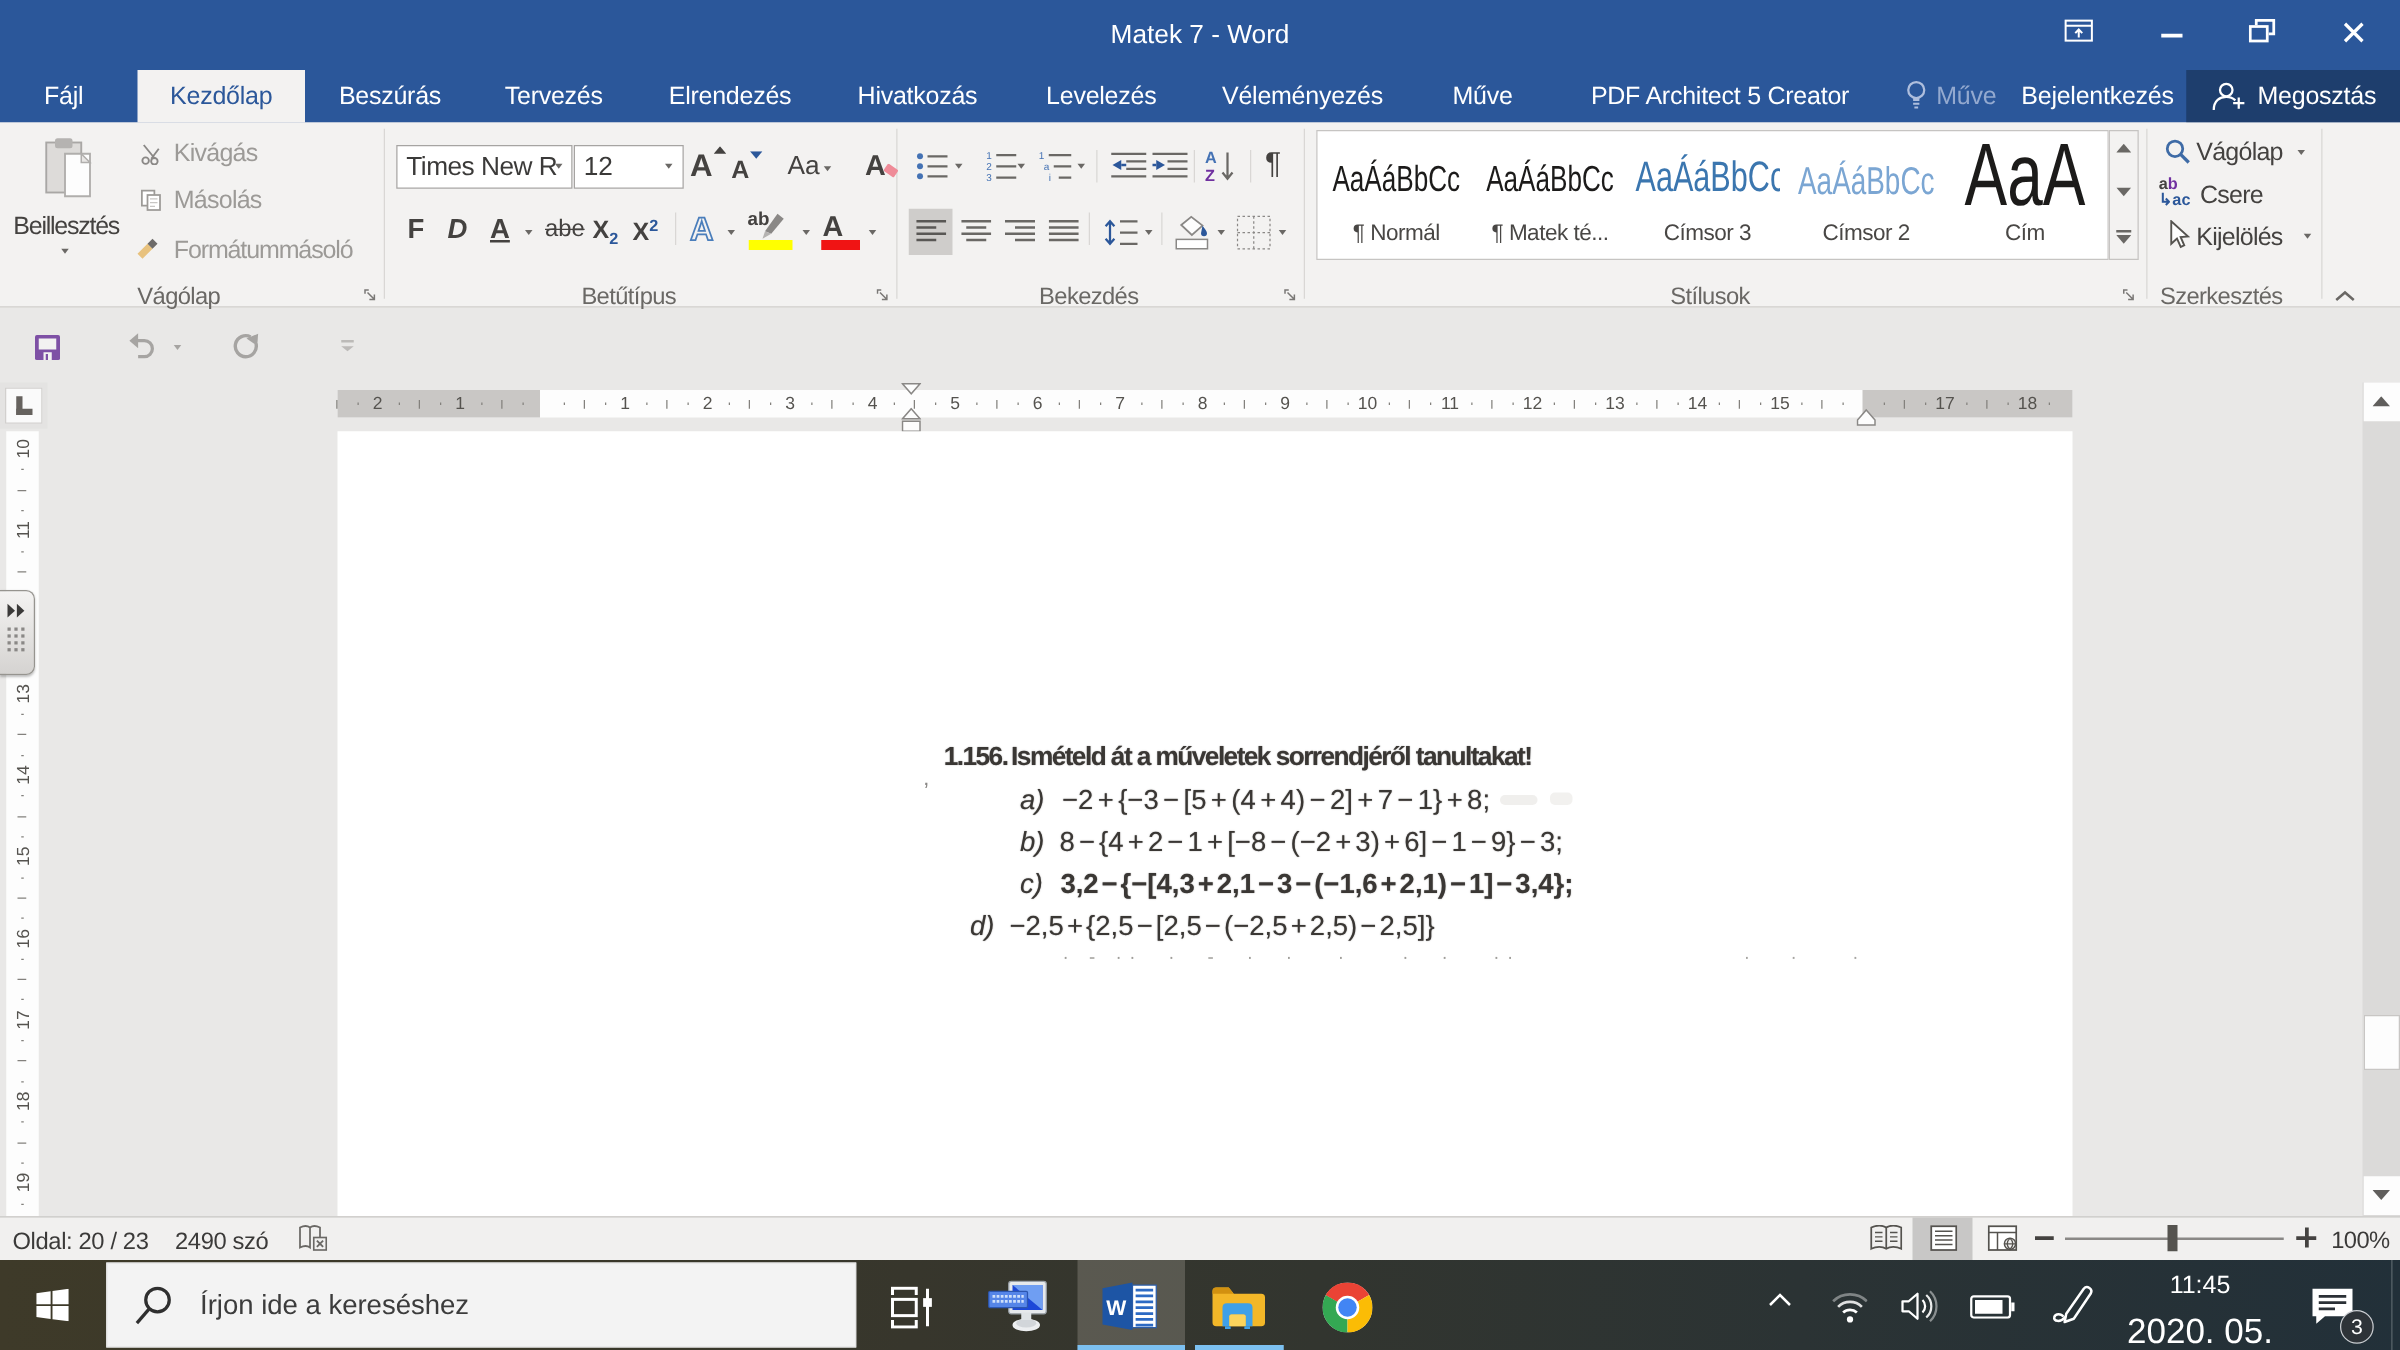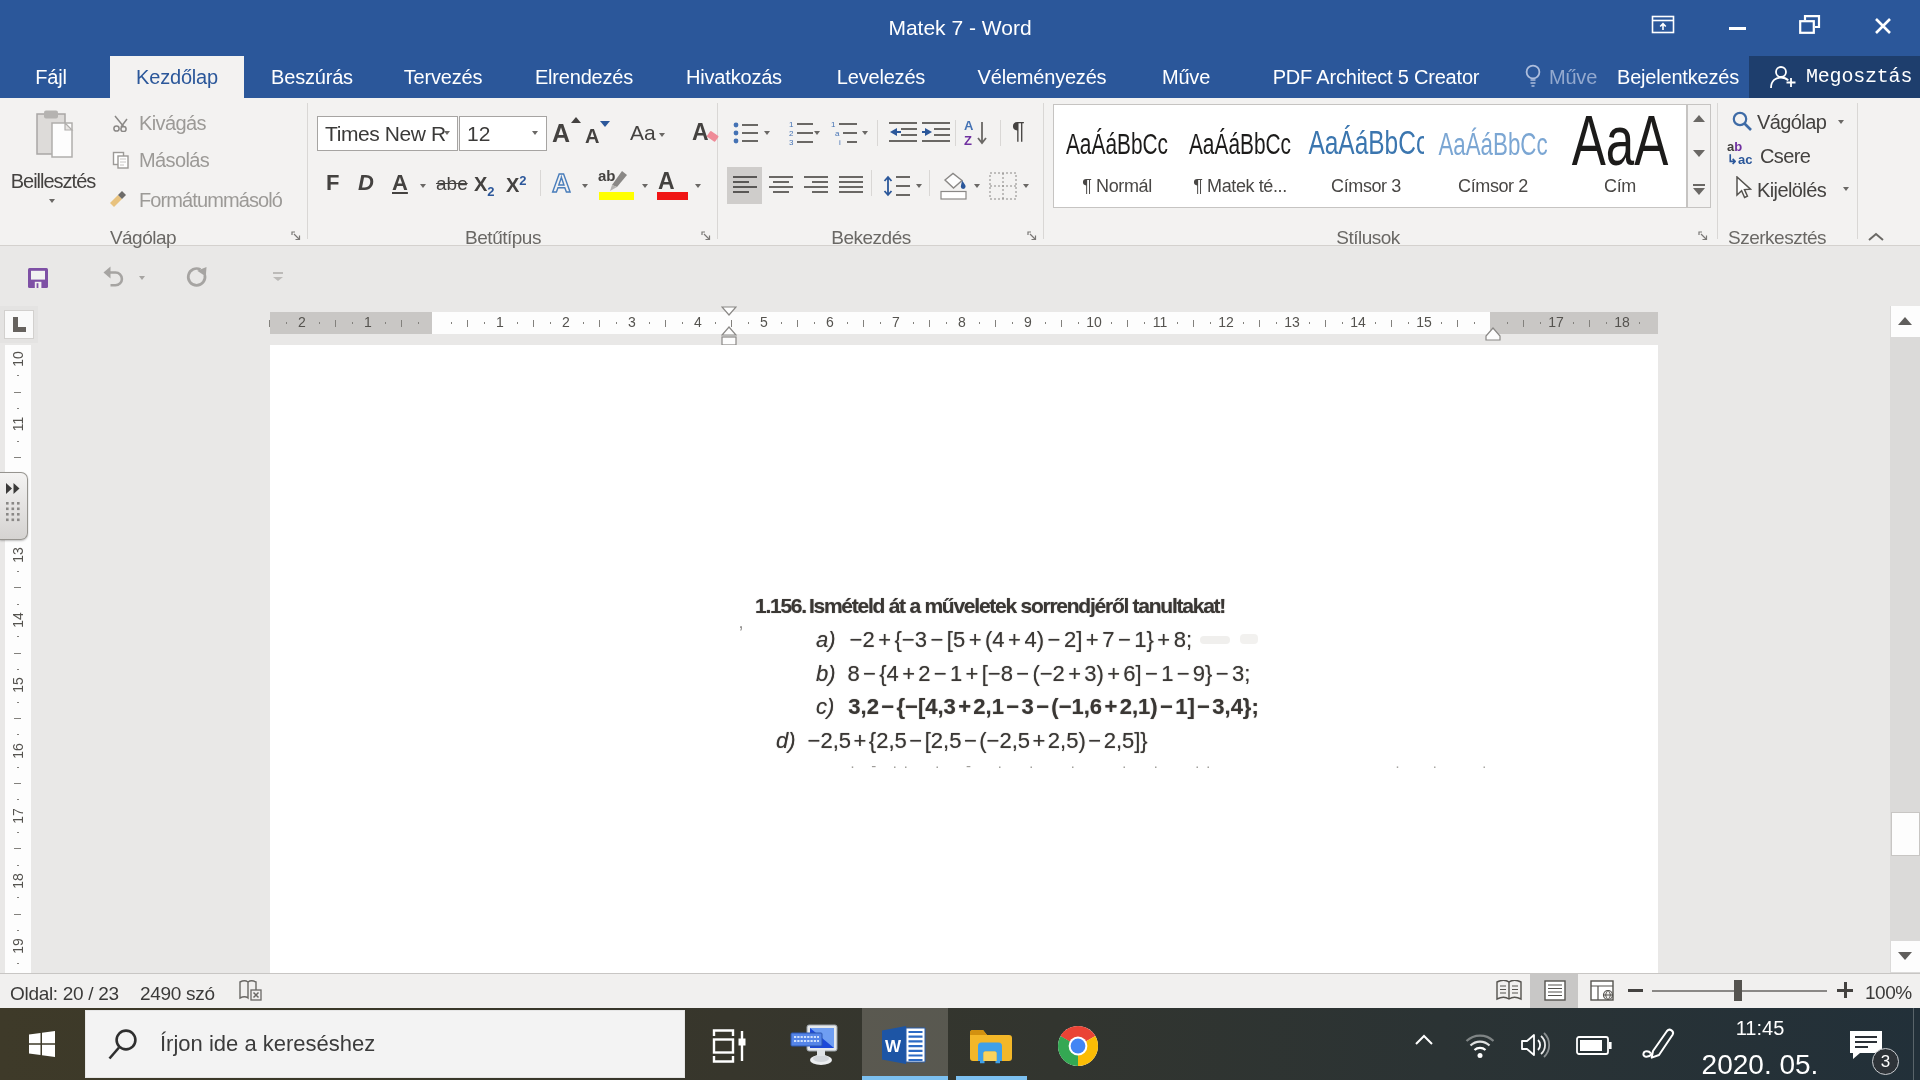--- a/index.html
+++ b/index.html
@@ -53,21 +53,21 @@
  <path d="M6.5 17 h5 M6.5 20 h5 M7.5 23 h3" stroke="#aebedd" stroke-width="1.6"></path>
 </svg>
 <div class="tab" style="left:1573px;color:#93a9cf;">Műve</div>
 <div class="tab" style="left:1678px;">Bejelentkezés</div>
 <div class="a" style="left:1749px;top:56px;width:171px;height:42px;background:#1e3e6d;"></div>
 <svg class="a" style="left:1768px;top:64px;" width="30" height="26" viewBox="0 0 30 26">
  <circle cx="13" cy="8" r="5" fill="none" stroke="#fff" stroke-width="1.8"></circle>
  <path d="M3 24 C3 16.5 8 13.5 13 13.5 C16 13.5 18.5 14.5 20.3 16.3" fill="none" stroke="#fff" stroke-width="1.8"></path>
  <path d="M23 14 v9 M18.5 18.5 h9" stroke="#fff" stroke-width="1.8"></path>
 </svg>
-<div class="tab" style="left:1856px;transform:none;left:1806px;font-family:Liberation Mono, monospace;">Megosztás</div>
+<div class="tab" style="left:1856px;transform:none;left:1806px;">Megosztás</div>
 
 <div class="a" style="left:0;top:98px;width:1920px;height:147px;background:#f3f2f1;"></div>
 <div class="a" style="left:0;top:245px;width:1920px;height:1px;background:#d4d1ce;"></div>
 <div class="sep" style="left:307px;"></div>
 <div class="sep" style="left:717px;"></div>
 <div class="sep" style="left:1043px;"></div>
 <div class="sep" style="left:1717px;"></div>
 <div class="sep" style="left:1857px;"></div>
 <div class="glab" style="left:143px;">Vágólap</div>
 <div class="glab" style="left:503px;">Betűtípus</div>

